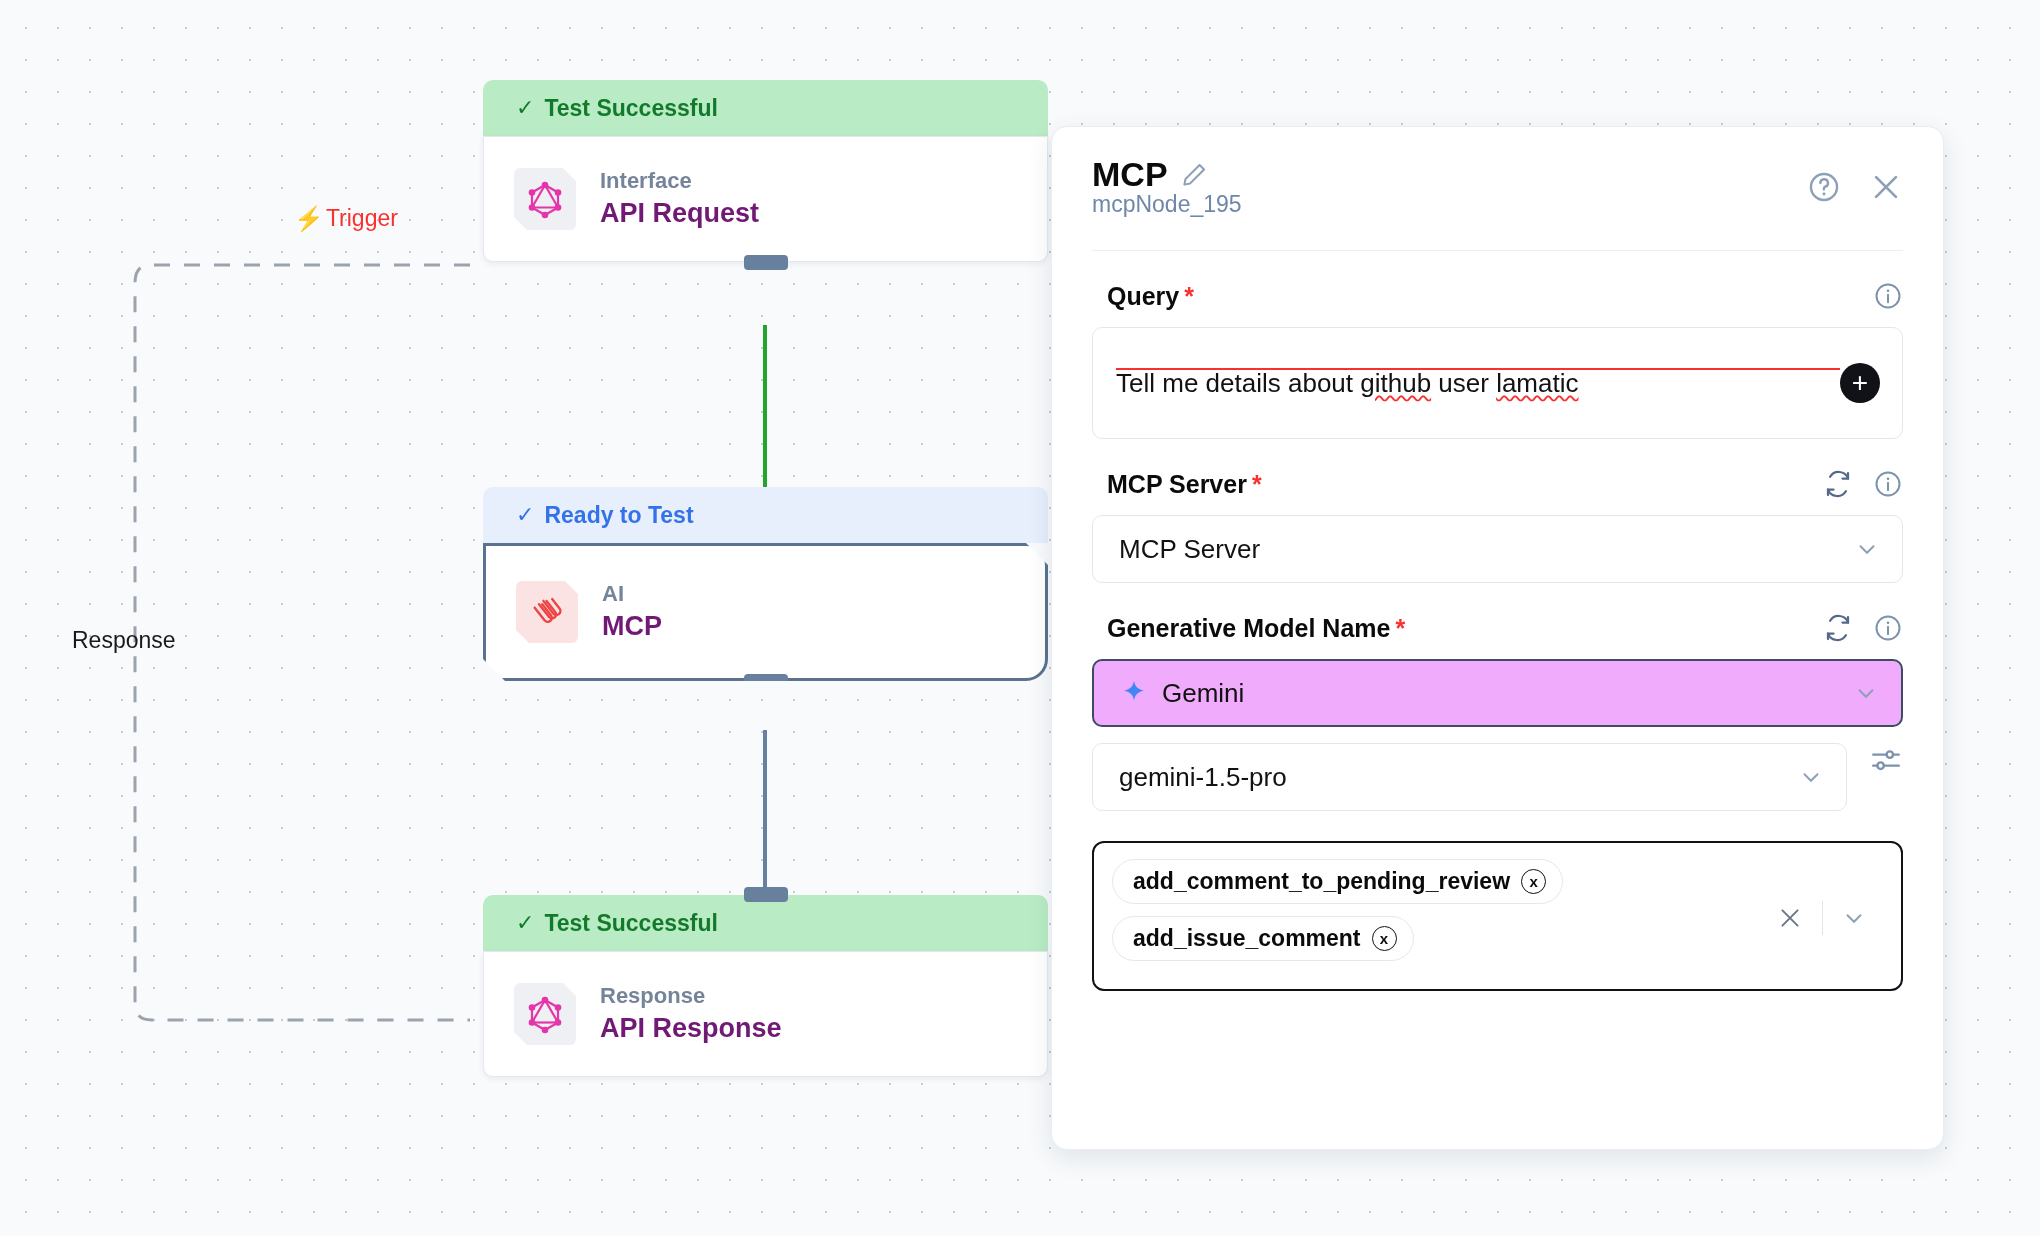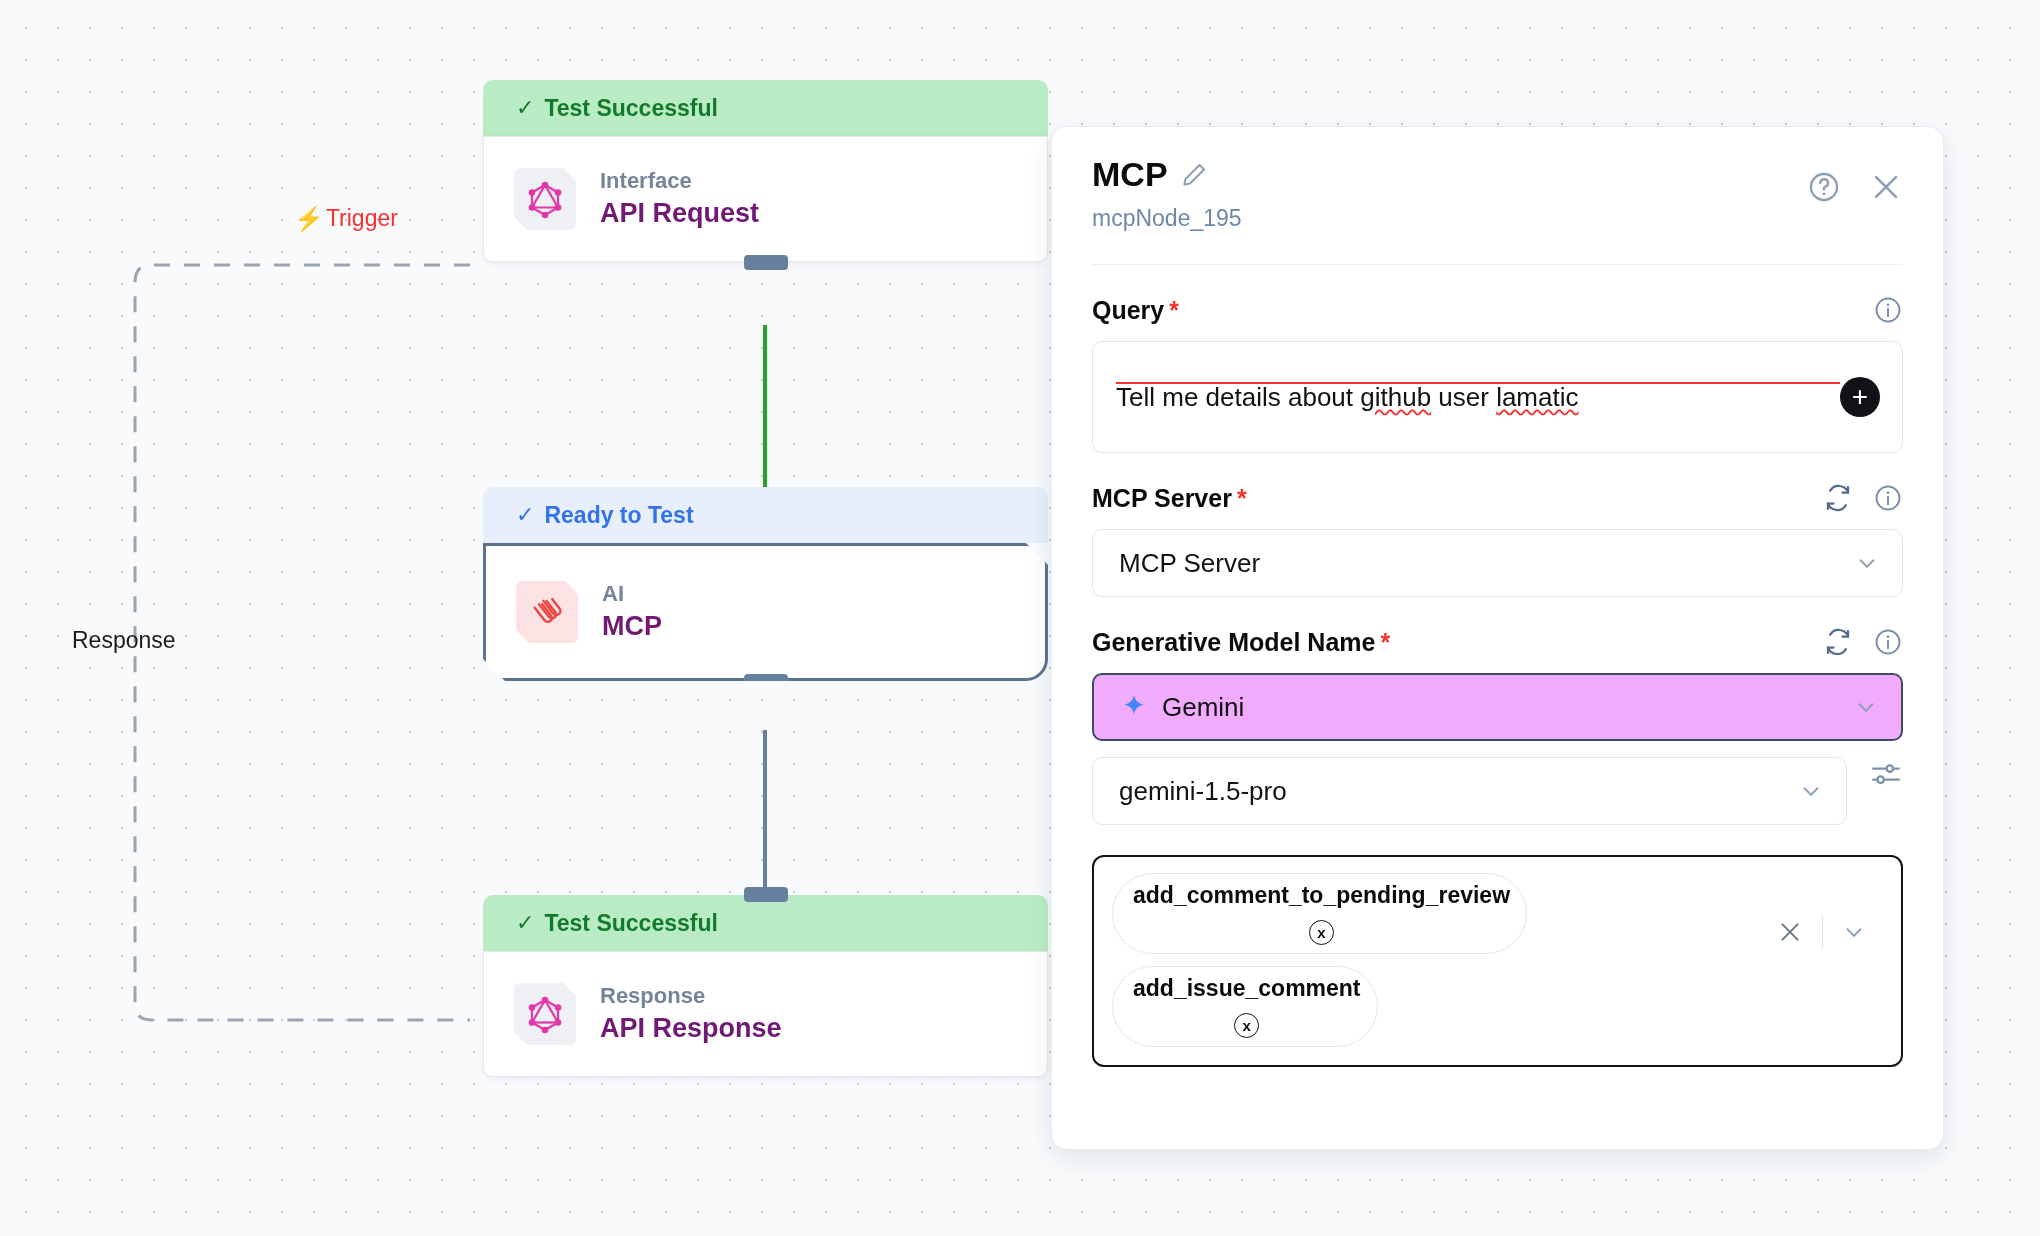--- a/index.html
+++ b/index.html
@@ -99,27 +99,27 @@
     border-radius: 16px;
     box-shadow: 0 8px 26px rgba(20,35,60,.10);
     overflow: hidden;
   }
   .panel-inner { padding: 30px 40px 0 40px; }
 
   .panel-head { display: flex; align-items: flex-start; }
   .panel-head-left { flex: 1 1 auto; }
   .panel-title-row { display: flex; align-items: center; gap: 13px; }
   .panel-title { font-size: 34px; font-weight: 700; color: #0b0b0c; line-height: 1; }
-  .panel-sub { margin-top: 14px; font-size: 23px; color: #6f87a8; }
+  .panel-sub { font-size: 23px; color: #6f87a8; }
   .panel-head-icons { display: flex; align-items: center; gap: 28px; padding-top: 13px; }
 
   .divider { height: 1px; background: #eceff4; margin: 32px 0 0 0; }
 
   .field { margin-top: 30px; }
-  .field-label-row { display: flex; align-items: center; }
+  .field-label-row { display: flex; align-items: center; margin-left: 15px; }
   .field-label {
     font-size: 25px; font-weight: 700; color: #0b0b0c;
     flex: 1 1 auto;
   }
   .req { color: #f8312f; font-weight: 700; margin-left: 5px; }
   .label-icons { display: flex; align-items: center; gap: 20px; }
 
   .textarea-box {
     margin-top: 16px;
     border: 1px solid #e2e7ee;
@@ -177,21 +177,20 @@
     display: flex; align-items: flex-start;
     background: #fff;
   }
   .chips { flex: 1 1 auto; display: flex; flex-wrap: wrap; gap: 12px; align-content: flex-start; }
   .chip {
     display: inline-flex; align-items: center; gap: 11px;
     border: 1px solid #e4e8ee; border-radius: 999px;
     padding: 8px 16px 8px 20px;
     font-size: 23px; font-weight: 700; color: #0b0b0c;
     background: #fff;
-    flex-direction: column;
   }
   .chip-x {
     width: 25px; height: 25px; border-radius: 50%;
     border: 1.8px solid #111217;
     display: flex; align-items: center; justify-content: center;
     font-size: 15px; font-weight: 700; line-height: 1; cursor: pointer;
   }
   .tools-actions { display: flex; align-items: center; gap: 0; padding-top: 42px; flex: 0 0 auto; }
   .tools-clear { padding: 0 18px; cursor: pointer; }
   .tools-sep { width: 1px; height: 34px; background: #e0e5ec; }

